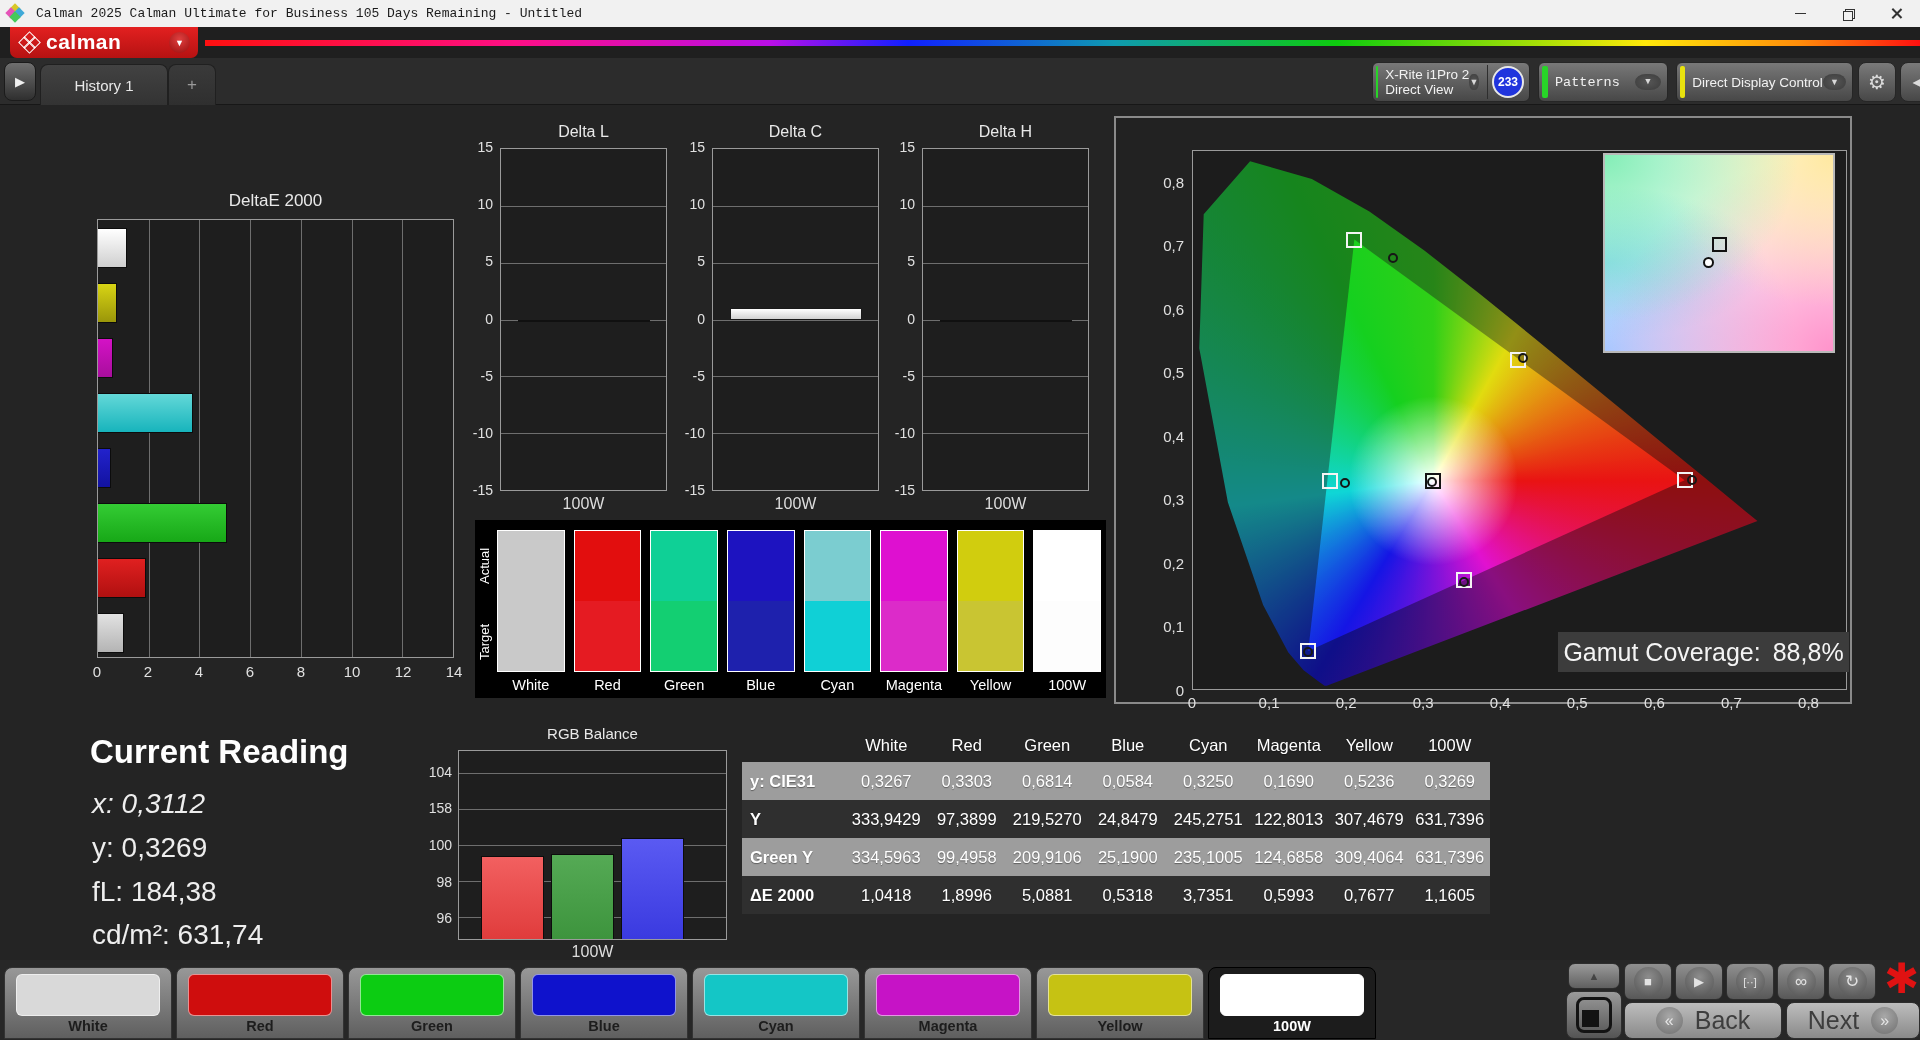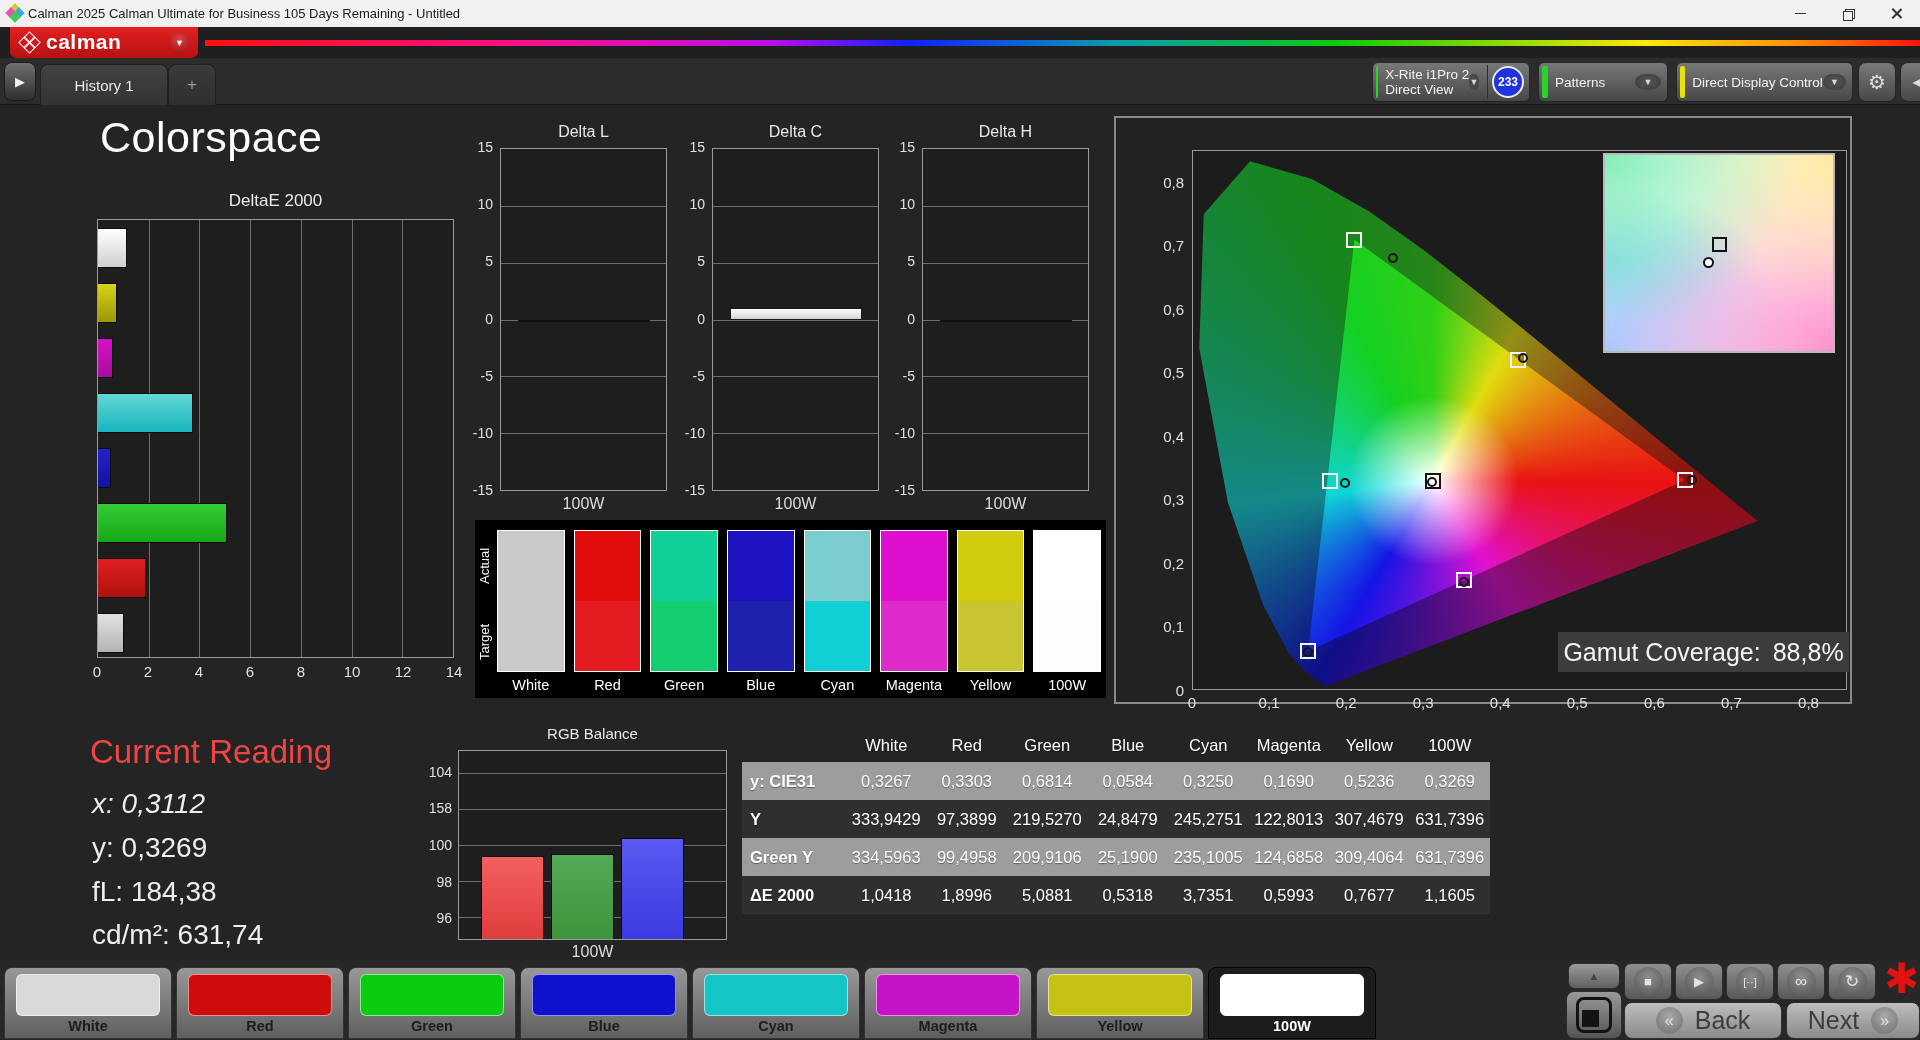--- a/index.html
+++ b/index.html
@@ -9,21 +9,21 @@
 
   
   .titlebar { position:absolute; left:0; top:0; width:1920px; height:27px; background:#f1f1f1;
     display:flex; align-items:center; }
   .app-logo { position:relative; width:17px; height:17px; margin-left:7px; }
   .app-logo i { position:absolute; width:8px; height:8px; transform:rotate(45deg); }
   .app-logo i:nth-child(1){ left:4px; top:0;  background:#d8c829; }
   .app-logo i:nth-child(2){ left:0;  top:4px; background:#e553b8; }
   .app-logo i:nth-child(3){ left:8px; top:4px; background:#3fa9d8; }
   .app-logo i:nth-child(4){ left:4px; top:8px; background:#45c95a; }
-  .titlebar-text { margin-left:4px; font-size:13px; color:#1b1b1b; }
+  .titlebar-text { margin-left:12px; font-size:13px; color:#1b1b1b;font-family:Liberation Mono, monospace; }
   .win-controls { position:absolute; right:0; top:0; height:27px; display:flex; }
   .win-btn { width:48px; height:27px; display:flex; align-items:center; justify-content:center; }
   .ic-min { width:11px; height:1px; background:#333; display:block; }
   .ic-restore { position:relative; width:10px; height:10px; display:block; }
   .ic-restore:before { content:""; position:absolute; left:2px; top:0; width:8px; height:8px; border:1px solid #333; background:#f1f1f1; }
   .ic-restore:after  { content:""; position:absolute; left:0; top:2px; width:8px; height:8px; border:1px solid #333; background:#f1f1f1; }
   .ic-close { position:relative; width:11px; height:11px; display:block; }
   .ic-close:before,.ic-close:after { content:""; position:absolute; left:5px; top:-1px; width:1.5px; height:13px; background:#333; }
   .ic-close:before { transform:rotate(45deg); } .ic-close:after { transform:rotate(-45deg); }
 
@@ -56,21 +56,21 @@
     border:1px solid #262626; display:flex; align-items:center; }
   .dd-stripe { width:6px; height:32px; margin-left:3px; border-radius:2px; }
   .dd-text { color:#f2f2f2; font-size:13.5px; line-height:15px; margin-left:7px; white-space:nowrap; }
   .dd-chev { width:26px; height:16px; border-radius:50%/60%; background:radial-gradient(#565656,#3c3c3c);
     color:#d9d9d9; font-size:9px; display:flex; align-items:center; justify-content:center; margin-left:auto; margin-right:6px; }
   .dd-meter { left:1372px; width:158px; }
   .dd-sep { width:1px; height:34px; background:#2e2e2e; margin-left:2px; }
   .meter-badge { width:32px; height:32px; min-width:32px; border-radius:50%; margin:0 5px;
     background:#2034dd; border:2px solid #e8e8e8; color:#fff; font-size:12px; font-weight:bold;
     display:flex; align-items:center; justify-content:center; }
-  .dd-patterns { left:1538px; width:130px; }
+  .dd-patterns { left:1538px; width:130px;font-family:Liberation Mono, monospace; }
   .dd-ddc { left:1676px; width:177px; }
   .sq-btn { position:absolute; top:4px; height:40px; border-radius:8px; background:linear-gradient(#7a7a7a,#474747);
     border:1px solid #262626; display:flex; align-items:center; justify-content:center; color:#dcdcdc; }
   .btn-gear { left:1858px; width:38px; font-size:20px; }
   .btn-edge { left:1900px; width:34px; font-size:12px; }
 
   
   .main { position:absolute; left:0; top:105px; width:1920px; height:855px; background:#242424; }
   .page-title { position:absolute; left:100px; top:8px; font-size:43px; font-weight:300; color:#fdfdfd; letter-spacing:0.5px; }
 
@@ -127,21 +127,21 @@
       radial-gradient(at 100% 0%, rgba(255,230,150,0.9), transparent 55%),
       radial-gradient(at 100% 100%, rgba(255,120,190,0.8), transparent 70%),
       radial-gradient(at 0% 100%, rgba(140,180,255,0.75), transparent 60%),
       radial-gradient(at 0% 55%, rgba(110,230,230,0.7), transparent 50%), #ffffff; }
   .inset-sq { position:absolute; left:47%; top:42%; width:15px; height:15px; border:2px solid #111; }
   .inset-circ { position:absolute; left:43%; top:52%; width:11px; height:11px; border:2px solid #111; border-radius:50%; background:#fff; }
   .gamut-strip { position:absolute; left:442px; top:514px; width:291px; height:40px; background:#3c3c3c;
     display:flex; align-items:center; justify-content:center; gap:12px; color:#f4f4f4; font-size:25px; font-weight:300; }
 
   
-  .cur-title { position:absolute; left:90px; top:628px; font-size:33px; font-weight:400; color:#ef4444; }
+  .cur-title { position:absolute; left:90px; top:628px; font-size:33px; font-weight:700; color:#ffffff; }
   .cur-line { position:absolute; left:92px; font-size:28px; font-weight:300; color:#eeeeee; }
   #cur-0 { top:683px;font-style:italic; } #cur-1 { top:727px; } #cur-2 { top:771px; } #cur-3 { top:814px; }
 
   
   .rgb-title { position:absolute; left:458px; top:620px; width:269px; text-align:center; color:#e9e9e9; font-size:15px; }
   .rgb-plot { position:absolute; left:458px; top:645px; width:269px; height:190px; background:#1e1e1e; border:1px solid #9a9a9a; }
   .rgb-ticks { position:absolute; left:412px; top:645px; width:42px; height:190px; }
   .rgb-tick { position:absolute; right:2px; transform:translateY(-50%); color:#e0e0e0; font-size:14px; }
   .rgb-bar { position:absolute; bottom:0; width:63px; border:1px solid #0c0c0c; border-bottom:none; }
   .rgb-xlabel { position:absolute; left:458px; top:838px; width:269px; text-align:center; color:#dddddd; font-size:16px; }
@@ -256,21 +256,20 @@
     </div>
     <div class="sq-btn btn-gear">
         <span>⚙</span>
       </div>
     <div class="sq-btn btn-edge">
         <span>◀</span>
       </div>
   </div>
 
   <div class="main">
-    <div class="page-title">Colorspace</div>
 
     <div class="deltae-title">DeltaE 2000</div>
     <div class="deltae-plot" id="deltae-plot">
         <div class="vgrid" style="left: 14.2857%;"></div>
         <div class="vgrid" style="left: 28.5714%;"></div>
         <div class="vgrid" style="left: 42.8571%;"></div>
         <div class="vgrid" style="left: 57.1429%;"></div>
         <div class="vgrid" style="left: 71.4286%;"></div>
         <div class="vgrid" style="left: 85.7143%;"></div>
         <div class="debar" style="top: 8px; width: 8.28929%; background: linear-gradient(rgb(255, 255, 255), rgb(207, 207, 207));"></div>

